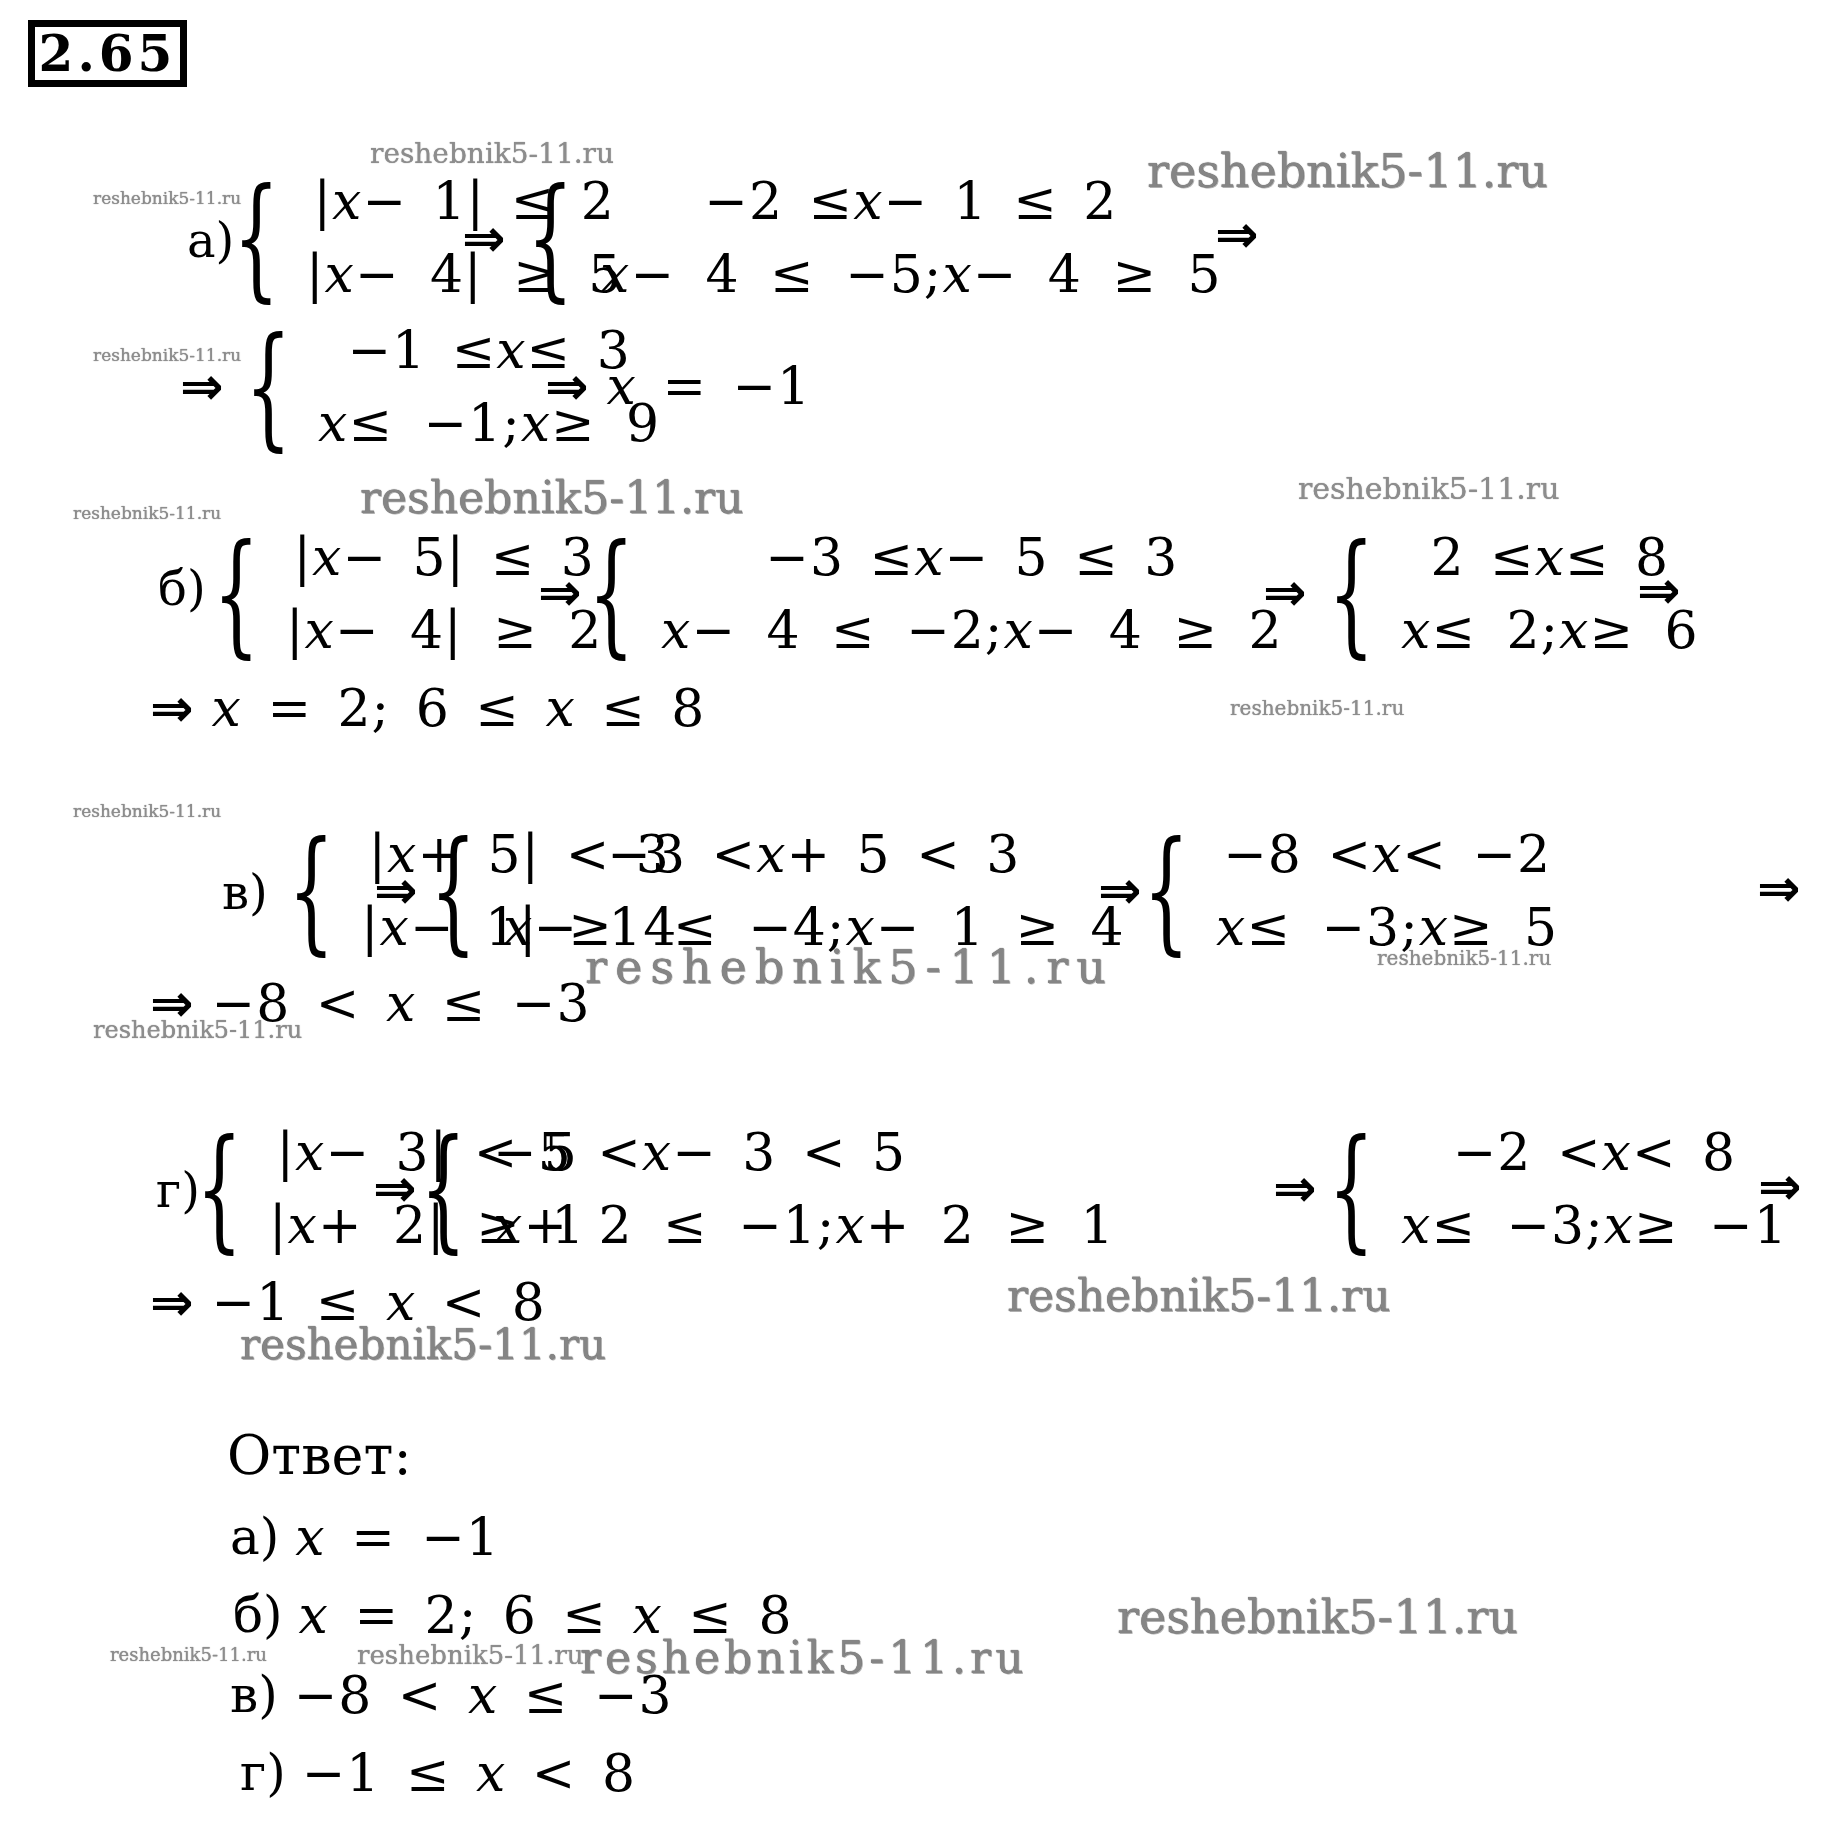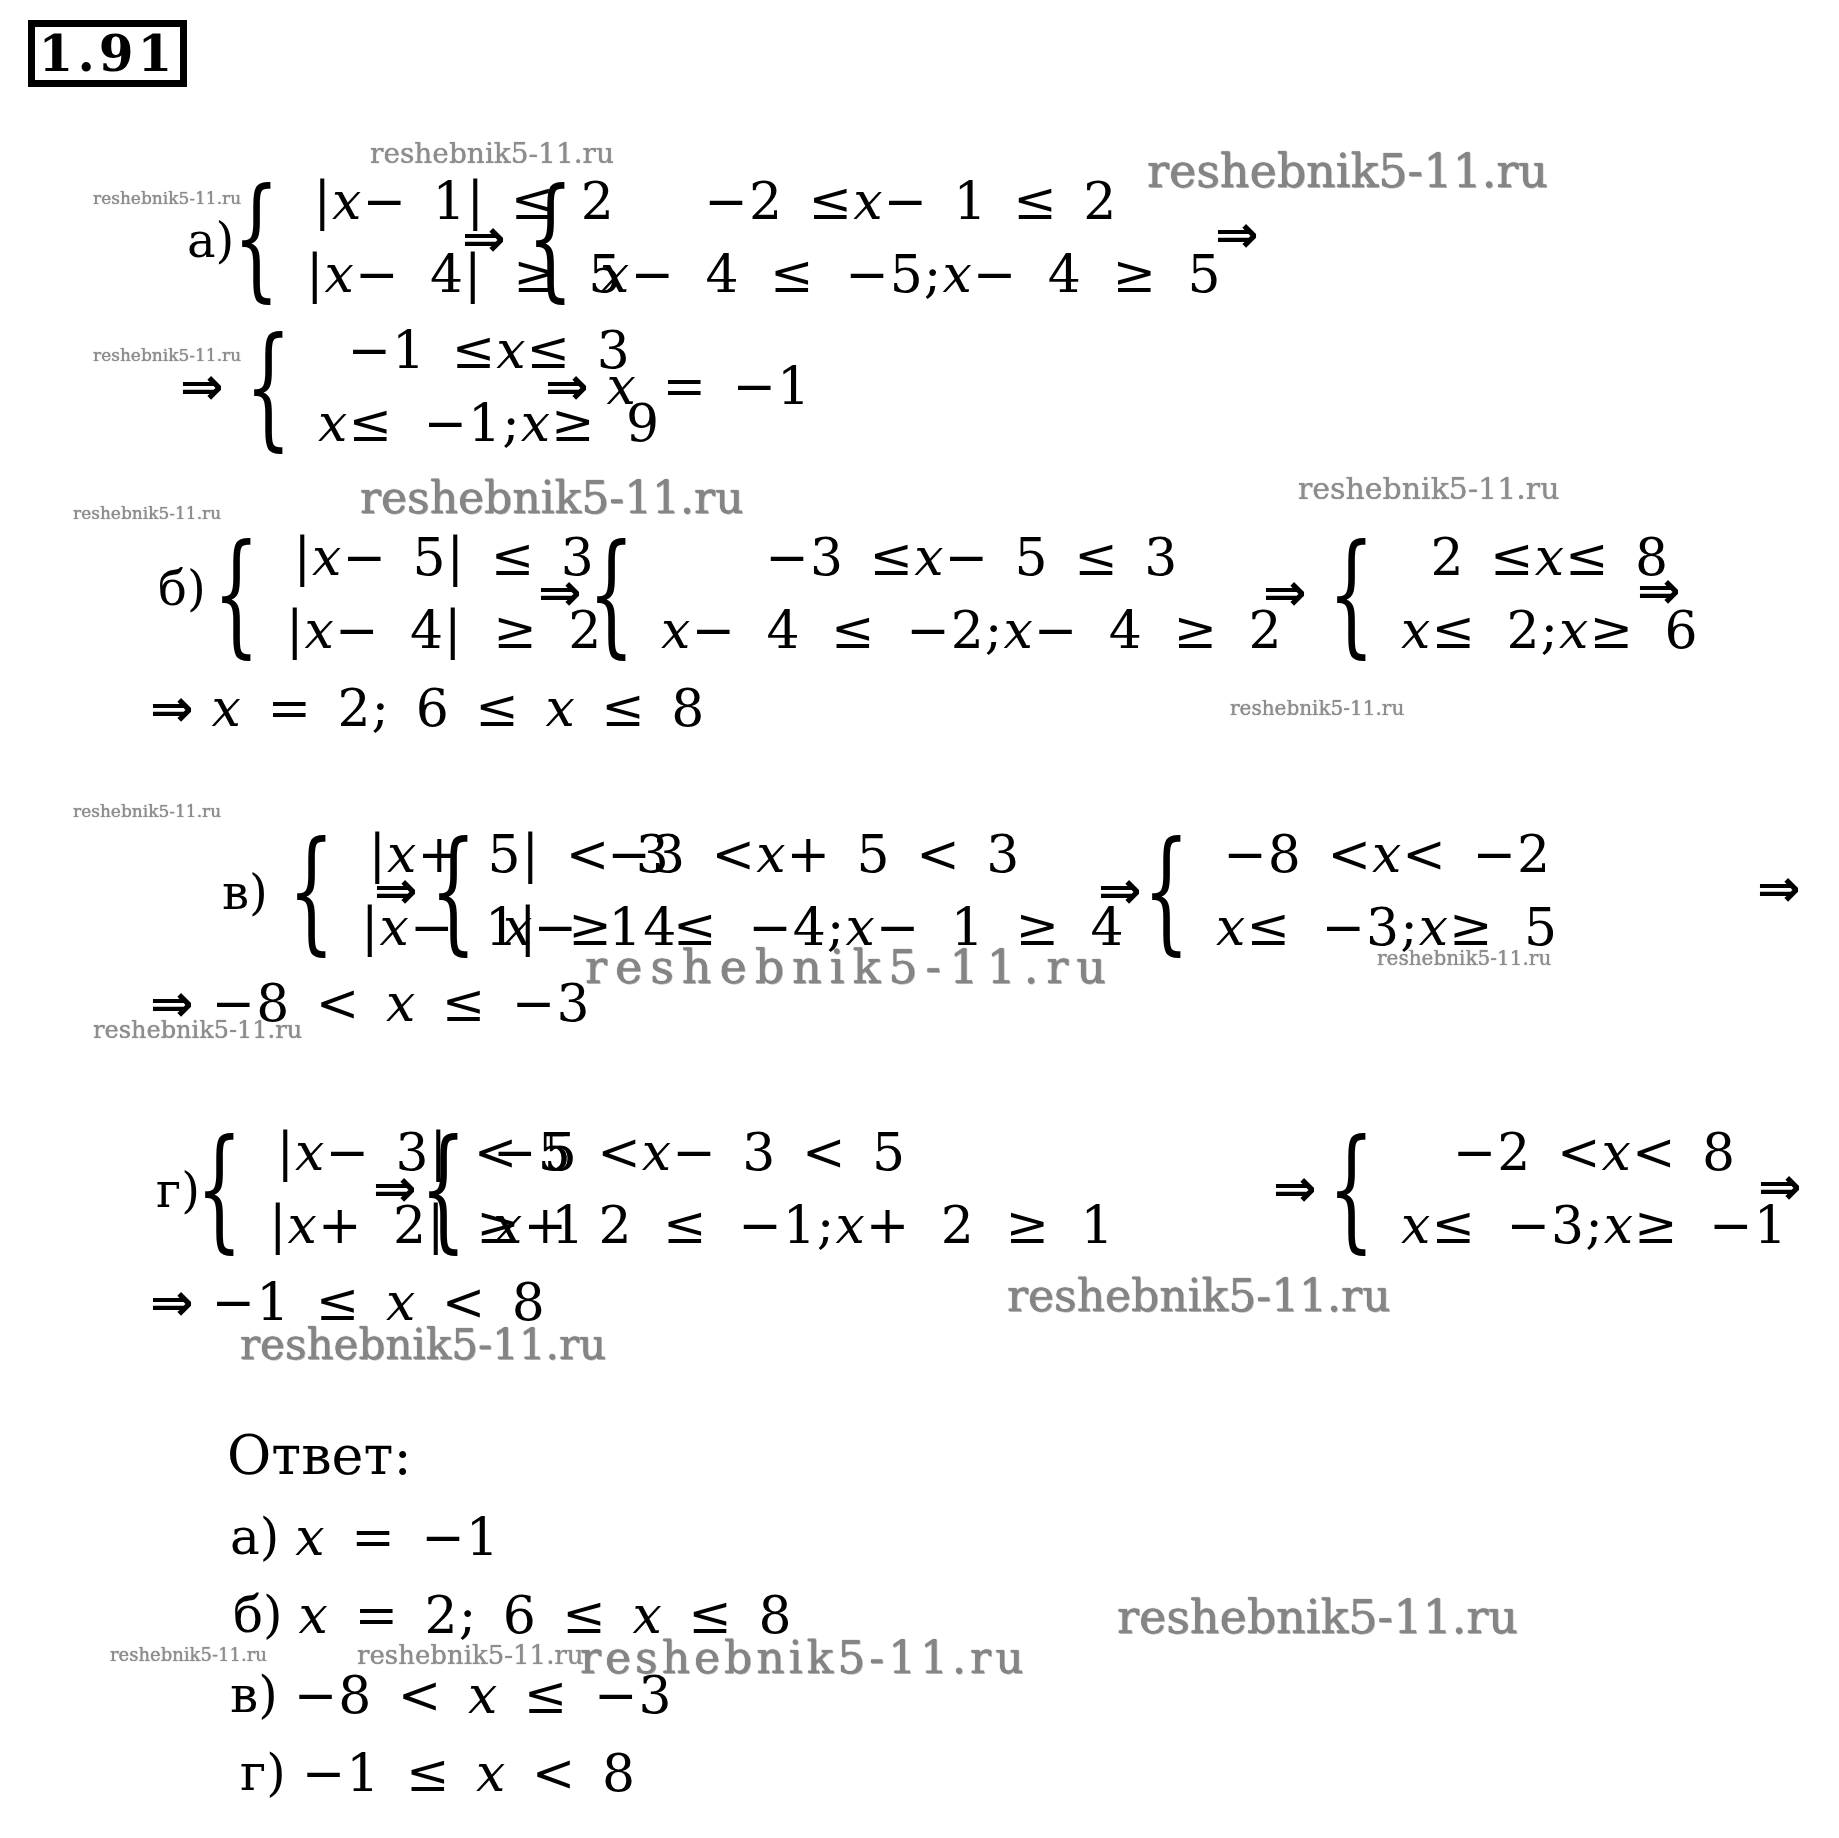--- a/index.html
+++ b/index.html
@@ -68,21 +68,21 @@
     line-height:1;
   }
   .wm.big{color:#858585;text-shadow:0 0 1px #555, 1px 1px 0 #bbb;}
 </style>
 </head>
 <body>
 
 <div class="canvas">
 
   <div class="abs num-box">
-    <span>1.91</span>
+    <span>2.65</span>
   </div>
 
   <span class="abs wm" style="left:370px;top:140px;font-size:28px;">reshebnik5-11.ru</span>
   <span class="abs wm" style="left:93px;top:190px;font-size:17px;">reshebnik5-11.ru</span>
   <span class="abs wm big" style="left:1147px;top:148px;font-size:46px;">reshebnik5-11.ru</span>
 
   <div class="abs plabel" style="left:187px;top:210px;">а)</div>
   <div class="abs system" style="left:233px;top:162px;">
     <span class="brace">{</span>
     <div class="rows">

